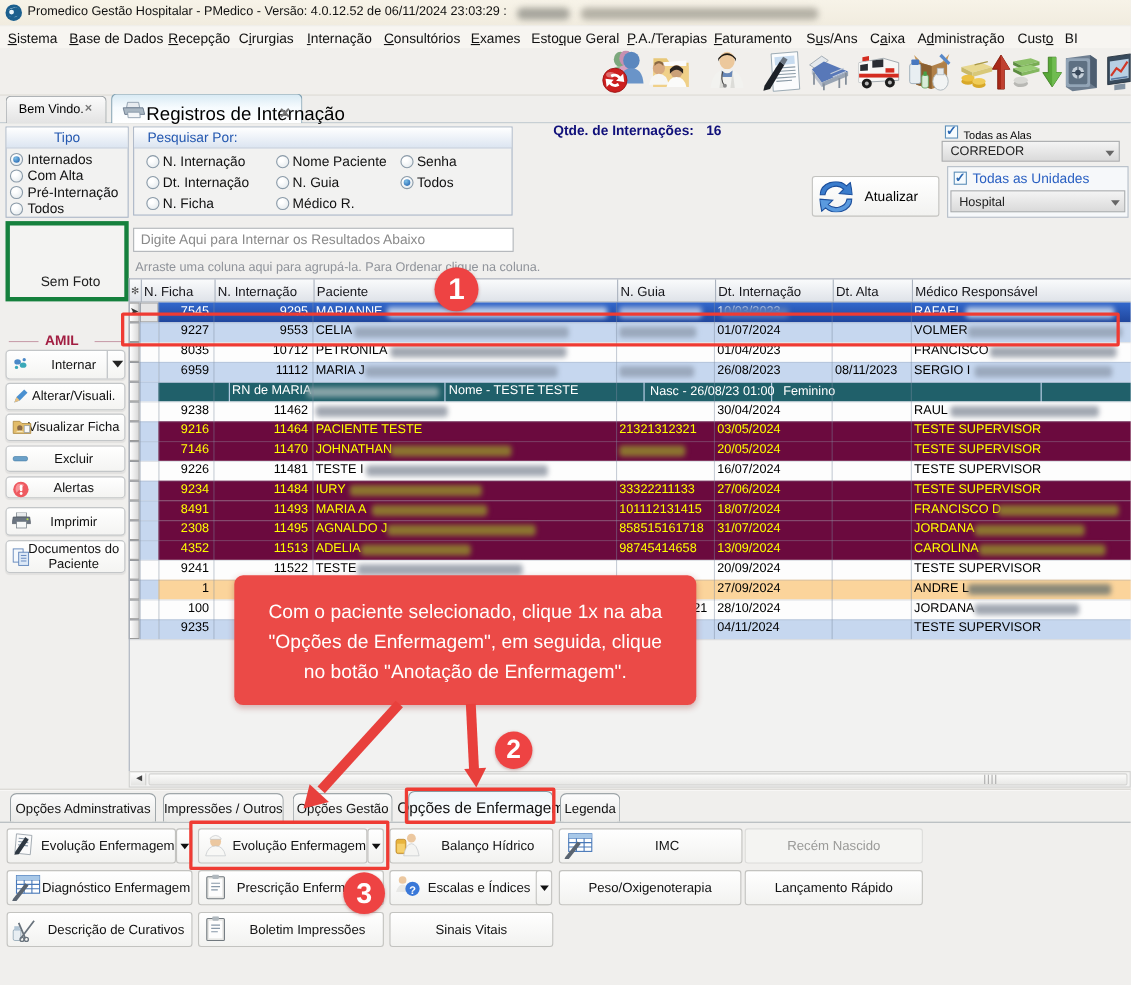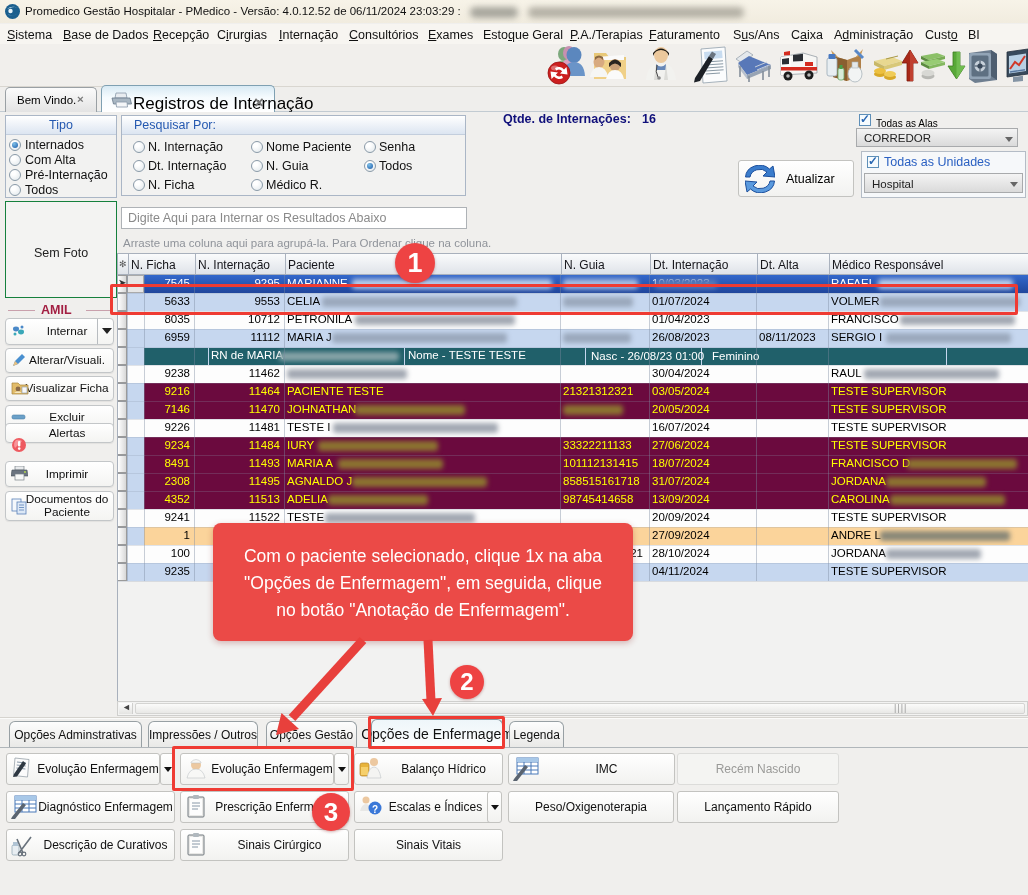--- a/index.html
+++ b/index.html
@@ -263,21 +263,21 @@
 <div class="btn" style="left:738px;top:160px;width:116px;height:37px"></div>
 <svg class="abs" style="left:745px;top:165px" width="30" height="28" viewBox="0 0 30 28">
     <path d="M5 12 a10 9 0 0 1 17-5 l-4 4 12 1 -2-11 -3.5 3 a14 12.5 0 0 0-24 8 Z" fill="#3a7ccc" stroke="#1c4f9c" stroke-width="1"></path>
     <path d="M25 16 a10 9 0 0 1-17 5 l4-4 -12-1 2 11 3.5-3 a14 12.5 0 0 0 24-8 Z" fill="#5a9ade" stroke="#1c4f9c" stroke-width="1"></path>
   </svg>
 <span class="abs" style="left:786px;top:172px;font-size:12.5px">Atualizar</span>
 <div class="abs" style="left:121px;top:207px;width:346px;height:22px;background:#fff;border:1px solid #aeb2b6">
     <span class="abs" style="left:6px;top:3px;font-size:12.5px;color:#8a8a8a">Digite Aqui para Internar os Resultados Abaixo</span>
   </div>
 <span class="abs" style="left:123px;top:237px;font-size:11.5px;color:#8f939a">Arraste uma coluna aqui para agrupá-la. Para Ordenar clique na coluna.</span>
-<div class="abs" style="left:5px;top:201px;width:112px;height:97px;background:#f3f3f2;border:1px solid #15803d">
+<div class="abs" style="left:5px;top:201px;width:112px;height:73px;background:#f3f3f2;border:4px solid #15803d">
     <span class="abs" style="left:28px;top:44px;font-size:12.5px;color:#222">Sem Foto</span>
   </div>
 <div class="abs" style="left:8px;top:310px;width:27px;height:1px;background:#c9a0ac"></div>
 <div class="abs" style="left:86px;top:310px;width:27px;height:1px;background:#c9a0ac"></div>
 <span class="abs" style="left:41px;top:303px;font-size:12.5px;font-weight:bold;color:#a21e42">AMIL</span>
 <div class="sbtn ctr" style="top:318px;height:27px;text-align:center;line-height:13px">Internar</div>
 <span class="abs" style="left:11px;top:323px;width:18px;height:16px"><svg width="16" height="16" viewBox="0 0 16 16">
       <ellipse cx="5" cy="6" rx="3" ry="2.4" fill="#4a88c8"></ellipse>
       <ellipse cx="10" cy="9" rx="3" ry="2.4" fill="#3aa8b8"></ellipse>
       <circle cx="11" cy="4" r="1.5" fill="#4a88c8"></circle>
@@ -294,21 +294,21 @@
 <span class="abs" style="left:11px;top:380px;width:18px;height:16px"><svg width="18" height="16" viewBox="0 0 18 16">
       <path d="M1 3 L7 3 L9 5 L17 5 L17 14 L1 14 Z" fill="#e2bc6a" stroke="#a8853c" stroke-width="0.7"></path>
       <circle cx="7" cy="9" r="2.4" fill="#8a6a48"></circle>
       <path d="M3 13 Q7 9.5 11 13 Z" fill="#f6e8c0"></path>
       <rect x="11" y="7" width="5" height="6" fill="#f8f8f8" stroke="#8898a8" stroke-width="0.6"></rect>
     </svg></span>
 <div class="sbtn ctr" style="top:405px;height:24px;text-align:center;line-height:13px">Excluir</div>
 <span class="abs" style="left:11px;top:409px;width:18px;height:16px"><svg width="16" height="16" viewBox="0 0 16 16">
       <rect x="1" y="6" width="13" height="4" rx="1.5" fill="#6aa0c8" stroke="#4a80a8" stroke-width="0.6"></rect>
     </svg></span>
-<div class="sbtn ctr" style="top:423px;height:20px;line-height:13px">Alertas</div>
+<div class="sbtn ctr" style="top:433px;height:20px;line-height:13px">Alertas</div>
 <span class="abs" style="left:11px;top:437px;width:18px;height:16px"><svg width="16" height="16" viewBox="0 0 16 16">
       <circle cx="8" cy="8" r="7" fill="#ee5a60"></circle>
       <path d="M5 3 a7 7 0 0 1 6 1 l-7 7 a7 7 0 0 1 1-8" fill="#f8959a"></path>
       <rect x="7" y="4" width="2.4" height="5.5" rx="1" fill="#fff"></rect>
       <circle cx="8.2" cy="11.6" r="1.3" fill="#fff"></circle>
     </svg></span>
 <div class="sbtn ctr" style="top:461px;height:26px;text-align:center;line-height:13px">Imprimir</div>
 <span class="abs" style="left:11px;top:466px;width:18px;height:16px"><svg width="17" height="15" viewBox="0 0 17 15">
       <rect x="4" y="0" width="9" height="4" fill="#e8eaec" stroke="#788088" stroke-width="0.7"></rect>
       <path d="M1 4 L16 4 L17 10 L0 10 Z" fill="#6a7480" stroke="#48505a" stroke-width="0.6"></path>
@@ -353,21 +353,21 @@
 <span class="cell" style="left:714px;top:2px;width:195px">RAFAEL</span>
 <div class="blur" style="left:235px;top:4px;width:200px;height:10px;background:#b8cbe8"></div>
 <div class="blur" style="left:446px;top:4px;width:75px;height:10px;background:#a8bce0"></div>
 <div class="blur" style="left:538px;top:4px;width:62px;height:10px;background:#5578b8"></div>
 <div class="blur" style="left:761px;top:4px;width:135px;height:10px;background:#b8cbe8"></div>
 </div>
 <div class="gridrow" style="top:293px;color:#000">
 <span class="ind"></span>
 <div class="abs" style="left:10px;top:0;width:17px;height:18px;background:#c6d7ef"></div>
 <div class="abs" style="left:27px;top:0;width:884px;height:18px;background:#c6d7ef"></div>
-<span class="cell num" style="left:27px;top:2px;width:46px">5633</span>
+<span class="cell num" style="left:27px;top:2px;width:46px">9227</span>
 <span class="cell num" style="left:77px;top:2px;width:86px">9553</span>
 <span class="cell" style="left:170px;top:2px;width:270px">CELIA </span>
 <span class="cell" style="left:446px;top:2px;width:83px"></span>
 <span class="cell" style="left:535px;top:2px;width:100px">01/07/2024</span>
 <span class="cell" style="left:642px;top:2px;width:66px"></span>
 <span class="cell" style="left:714px;top:2px;width:195px">VOLMER</span>
 <div class="blur" style="left:205px;top:4px;width:195px;height:10px;background:#9aa8bc"></div>
 <div class="blur" style="left:446px;top:4px;width:70px;height:10px;background:#9aa8bc"></div>
 <div class="blur" style="left:763px;top:4px;width:140px;height:10px;background:#9aa8bc"></div>
 </div>
@@ -674,21 +674,21 @@
 <div class="btn ctr" style="left:508px;top:791px;width:166px;height:32px;padding-left:0px">Peso/Oxigenoterapia</div>
 <div class="btn ctr" style="left:677px;top:791px;width:162px;height:32px;padding-left:0px">Lançamento Rápido</div>
 <div class="btn ctr" style="left:6px;top:829px;width:169px;height:32px;padding-left:30px">Descrição de Curativos</div>
 <span class="abs" style="left:11px;top:833px"><svg width="24" height="24" viewBox="0 0 24 24">
       <rect x="1" y="12" width="7" height="10" rx="1.5" fill="#e8eef2" stroke="#8aa0b0" stroke-width="0.7"></rect>
       <rect x="2" y="9" width="5" height="4" fill="#b0c4d4"></rect>
       <path d="M8 20 L20 4 M12 20 L6 6" stroke="#68727c" stroke-width="1.6"></path>
       <circle cx="9" cy="21" r="1.8" fill="none" stroke="#68727c" stroke-width="1.2"></circle>
       <circle cx="13" cy="21" r="1.8" fill="none" stroke="#68727c" stroke-width="1.2"></circle>
     </svg></span>
-<div class="btn ctr" style="left:180px;top:829px;width:169px;height:32px;padding-left:30px">Sinais Cirúrgico</div>
+<div class="btn ctr" style="left:180px;top:829px;width:169px;height:32px;padding-left:30px">Boletim Impressões</div>
 <span class="abs" style="left:185px;top:833px"><svg width="22" height="24" viewBox="0 0 22 24">
       <rect x="3" y="2" width="16" height="20" rx="1" fill="#e8e8e6" stroke="#70787e" stroke-width="1"></rect>
       <rect x="5" y="4" width="12" height="16" fill="#fdfdfd"></rect>
       <rect x="8" y="0" width="6" height="4" rx="1" fill="#b0b8be"></rect>
       <path d="M7 8 L15 8 M7 11 L15 11 M7 14 L13 14" stroke="#8898a8" stroke-width="1"></path>
     </svg></span>
 <div class="btn ctr" style="left:354px;top:829px;width:149px;height:32px;padding-left:0px">Sinais Vitais</div>
 <div class="btn ctr" style="left:677px;top:753px;width:162px;height:32px;background:#f4f4f2;border-color:#dcdcda;color:#9a9a98">Recém Nascido</div>
 <div class="redrect" style="left:110px;top:284px;width:908px;height:31px;border-width:3.5px"></div>
 <div class="circ" style="left:395px;top:243px;width:40px;height:40px;font-size:27px;line-height:40px">1</div>

